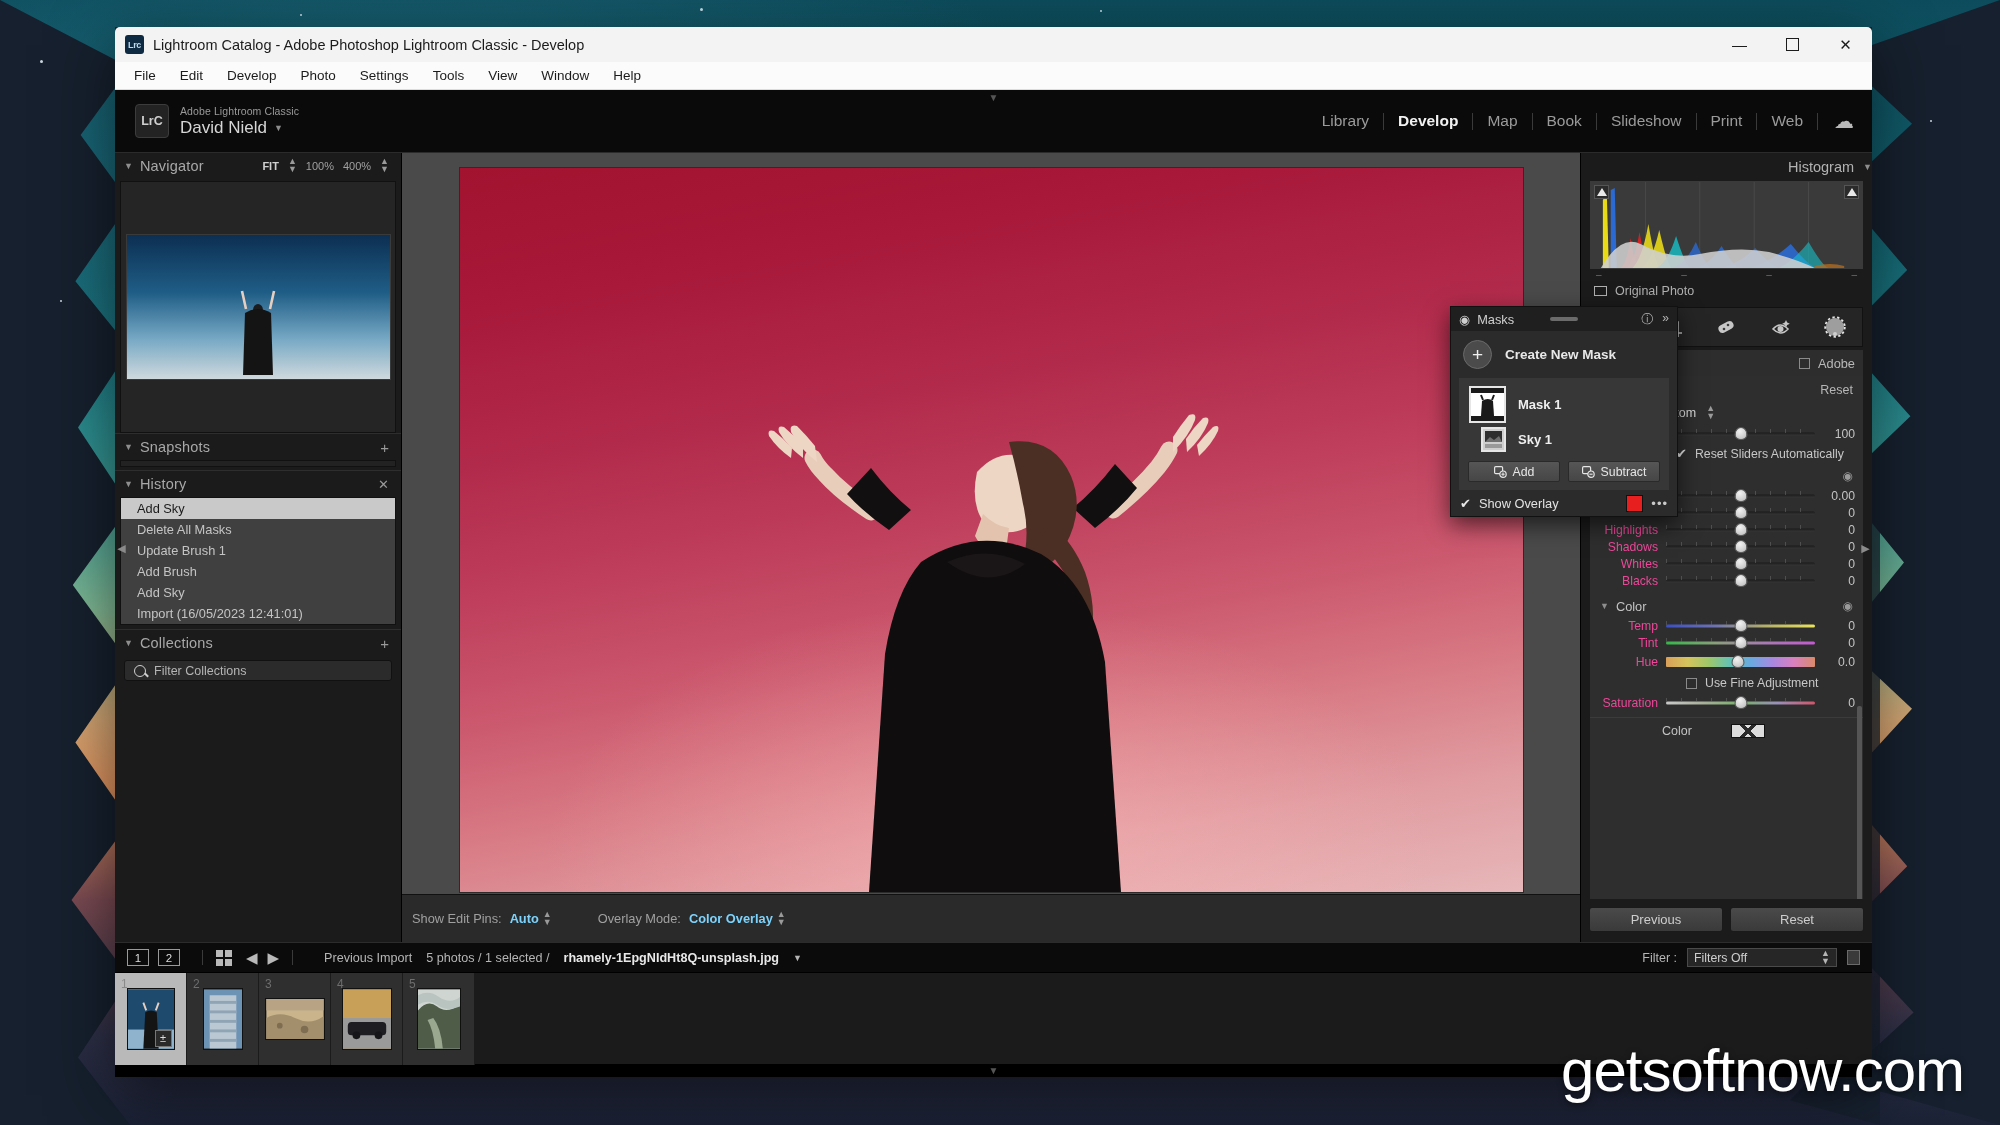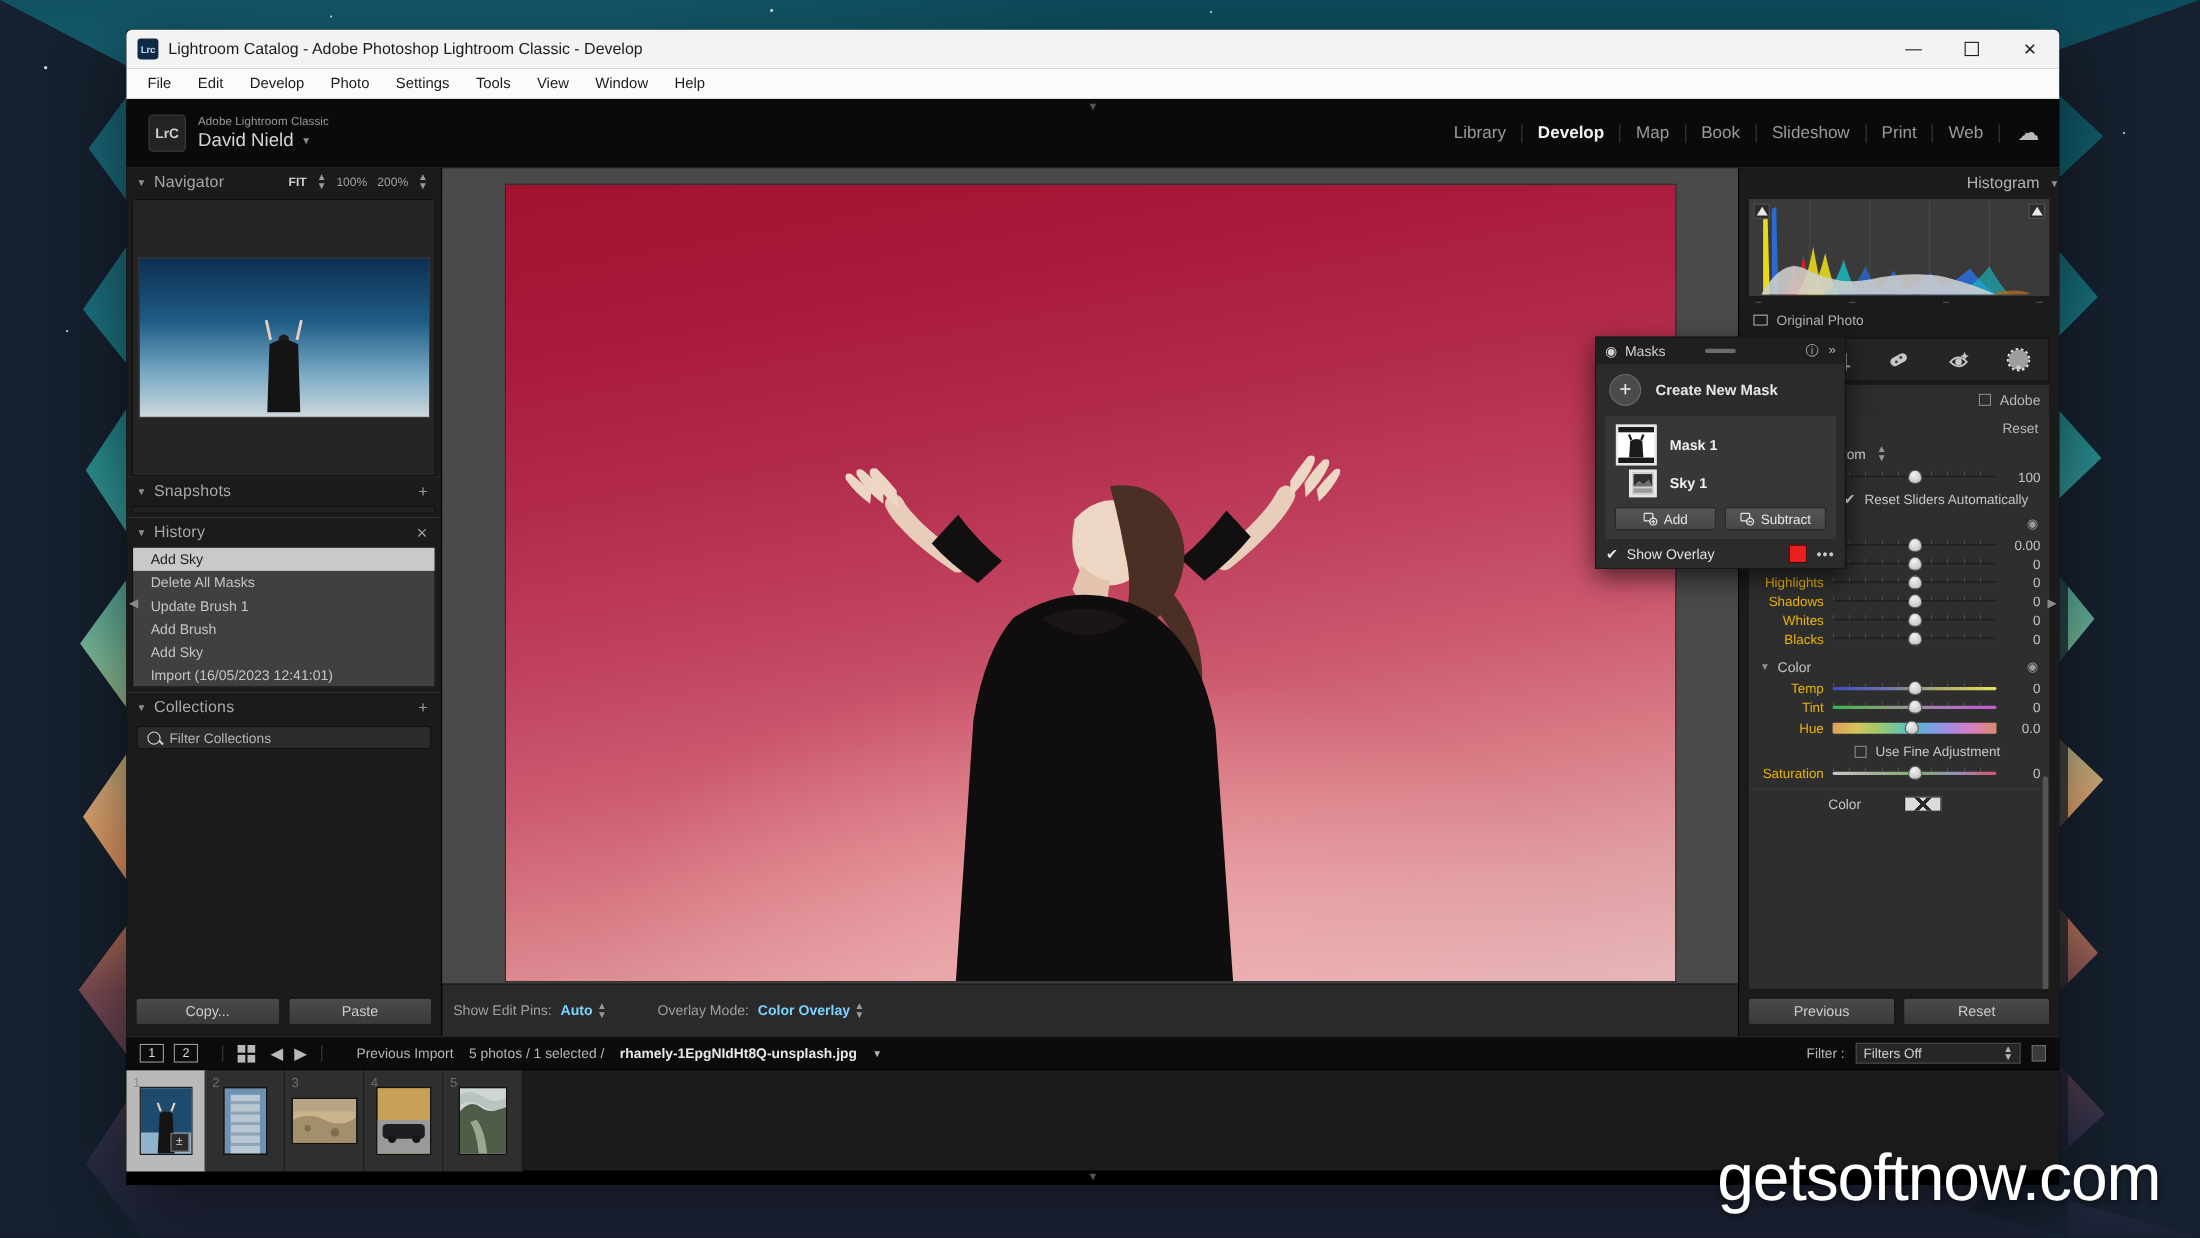--- a/index.html
+++ b/index.html
@@ -214,21 +214,21 @@
   .maskpanel{
     margin:0 9px; background:#2e2e2e; flex:1; min-height:0; overflow:hidden;
     padding:3px 0 0 0; position:relative;
   }
   .rowline{ display:flex; align-items:center; height:22px; padding:0 10px; color:#b6b6b6; font-size:12.5px;}
   .rowline .rt{ margin-left:auto; color:#b6b6b6; }
   .presetrow{ display:flex; align-items:center; height:24px; padding:0 10px; font-size:12.5px; color:#b0b0b0; gap:10px;}
   .presetval{ color:#d8d8d8; }
 
   .sliderrow{ display:flex; align-items:center; height:17px; padding:0 8px 0 4px; font-size:12.2px;}
-  .sl-label{ width:72px; text-align:right; color:#eab308; padding-right:8px; font-size:12.2px;}
+  .sl-label{ width:72px; text-align:right; color:#ec4899; padding-right:8px; font-size:12.2px;}
   .sl-track{ flex:1; height:11px; position:relative; display:flex; align-items:center;}
   .sl-bar{ position:absolute; left:0;right:0; height:3px; border-radius:2px;
     background:linear-gradient(180deg,#1a1a1a,#343434); top:50%; transform:translateY(-50%);}
   .sl-ticks{ position:absolute; left:0;right:0; top:1px; height:4px;
     background-image:repeating-linear-gradient(90deg,#6a6a6a 0 1px, transparent 1px 10%);
     opacity:.55;}
   .sl-knob{ position:absolute; width:13px;height:13px; transform:translateX(-50%);
     background:radial-gradient(circle at 40% 30%, #f2f2f2, #b9b9b9);
     border:1px solid #5d5d5d; border-radius:50% 50% 50% 50%/60% 60% 40% 40%;}
   .sl-val{ width:40px; text-align:right; color:#c3c3c3; font-size:12.2px;}
@@ -397,21 +397,21 @@
 
       <div class="leftpanel">
 
         <div class="panel-h">
           <span class="tri">▼</span>
           <span class="ttl">Navigator</span>
           <span class="right">
             <span class="navzoom">FIT</span>
             <span class="updown">▲<br>▼</span>
             <span class="navpct">100%</span>
-            <span class="navpct">200%</span>
+            <span class="navpct">400%</span>
             <span class="updown">▲<br>▼</span>
           </span>
         </div>
 
         <div class="navbox">
           <div class="navthumb">
             <svg class="navfig" viewBox="0 0 52 92">
               <path d="M14 26 L10 8 M38 26 L42 8" stroke="#e6cfc0" stroke-width="2.6" fill="none"></path>
               <ellipse cx="26" cy="27" rx="5" ry="6" fill="#1c1c1c"></ellipse>
               <path d="M13 30 Q26 22 39 30 L41 92 L11 92 Z" fill="#141414"></path>
@@ -451,24 +451,20 @@
             <span class="right" style="font-size:15px">+</span>
           </div>
           <div class="collfilter">
             <span class="magnifier"></span>
             <span>Filter Collections</span>
           </div>
         </div>
 
         <div class="leftfill"></div>
 
-        <div class="cpbtns">
-          <div class="lrbtn">Copy...</div>
-          <div class="lrbtn">Paste</div>
-        </div>
         <div class="sidearrow left">◀</div>
       </div>
 
       <div class="center">
         <div class="stage">
           <div class="photo">
             <div class="glow"></div>
             <svg class="figure" viewBox="0 0 540 630">
 
               <path d="M150 250 Q120 230 104 212 Q96 204 92 196" stroke="#e8cdbb" stroke-width="17" fill="none" stroke-linecap="round"></path>

